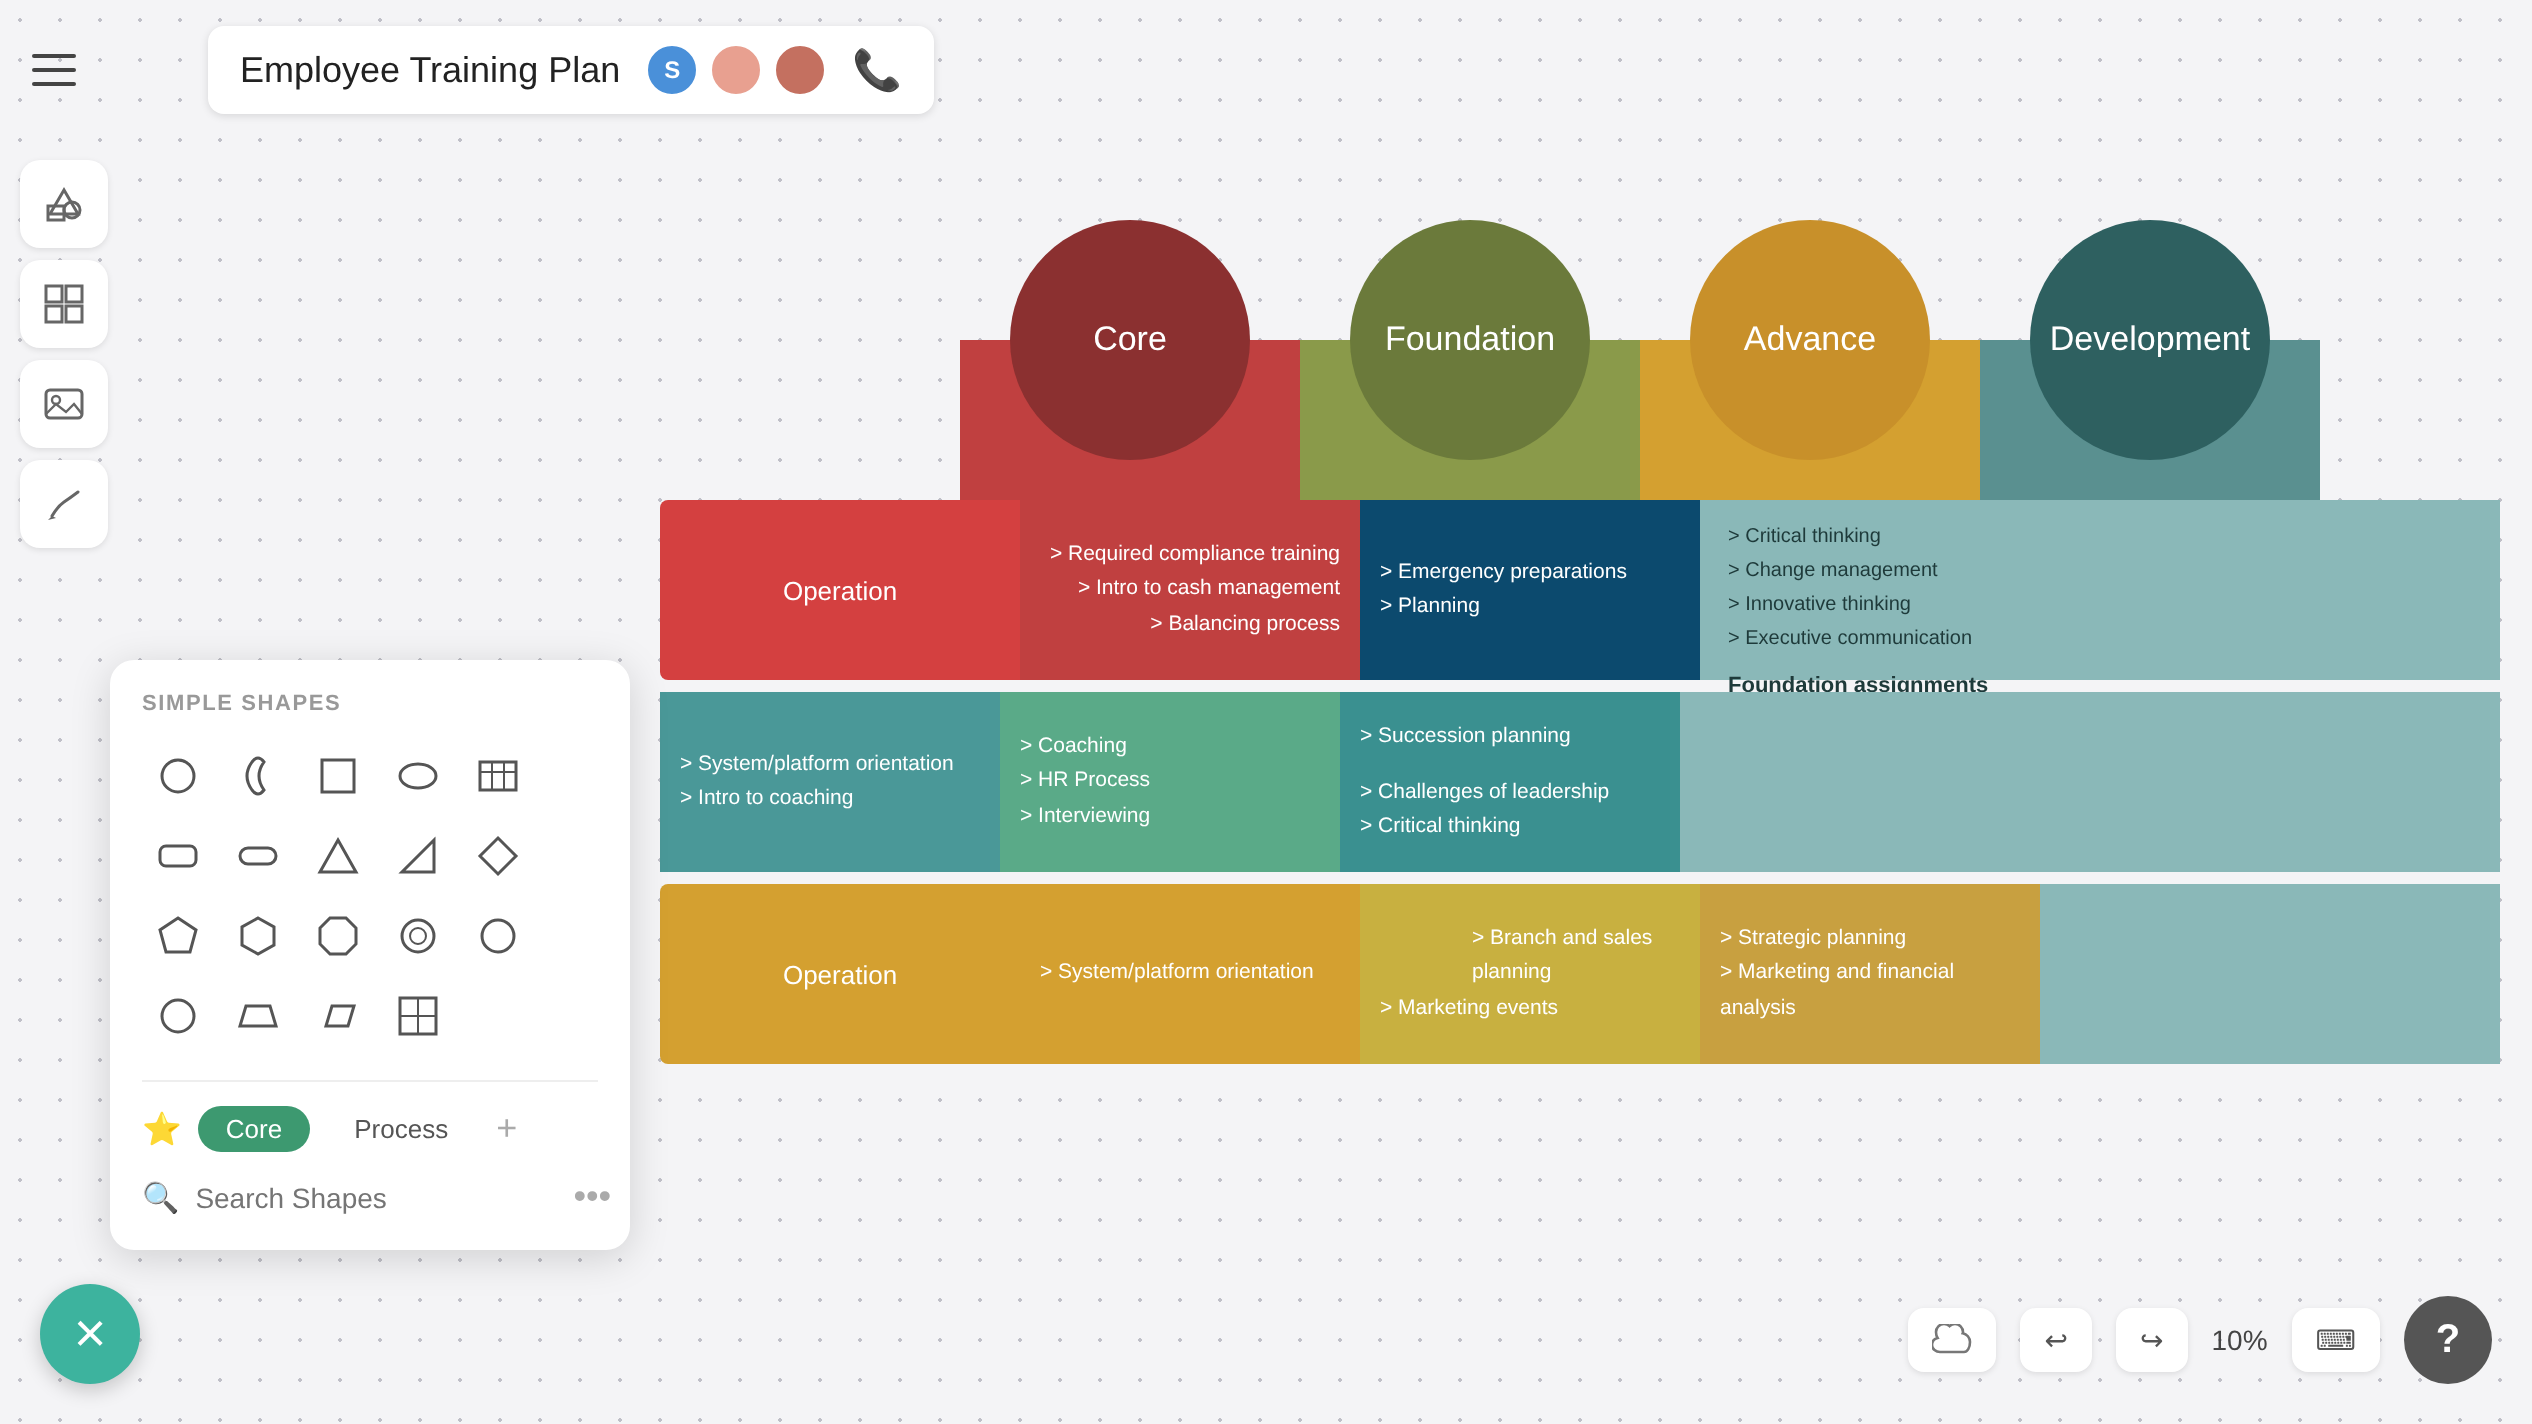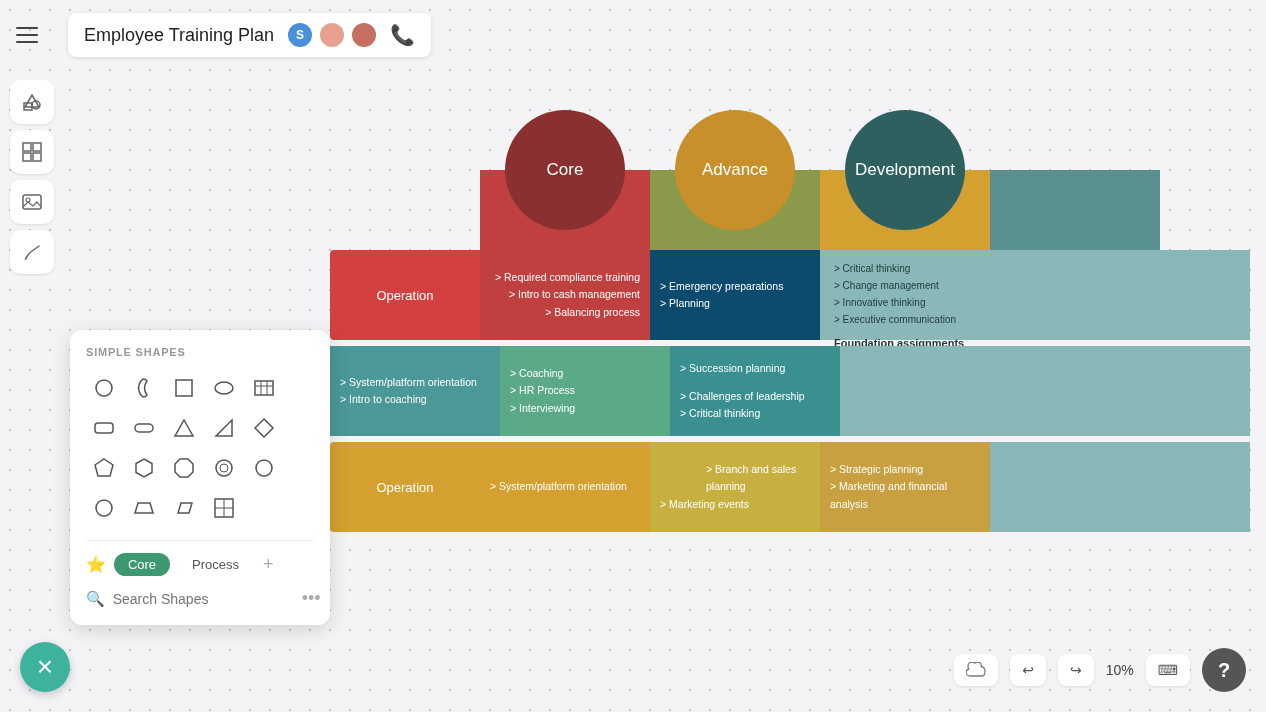--- a/index.html
+++ b/index.html
@@ -44,20 +44,21 @@
     }
 
     .title-box {
       background: white;
       border-radius: 8px;
       padding: 8px 16px;
       display: flex;
       align-items: center;
       gap: 12px;
       box-shadow: 0 1px 4px rgba(0,0,0,0.12);
+      margin-left: 36px;
     }
     .title-text {
       font-size: 18px;
       font-weight: 500;
       color: #222;
     }
     .avatars {
       display: flex; gap: 4px; align-items: center;
     }
     .avatar {
@@ -89,21 +90,21 @@
       display: flex; align-items: center; justify-content: center;
       box-shadow: 0 1px 3px rgba(0,0,0,0.1);
       font-size: 18px;
       color: #666;
     }
 
     
     .shapes-panel {
       position: absolute;
       top: 330px;
-      left: 70px;
+      left: 55px;
       width: 260px;
       background: white;
       border-radius: 12px;
       box-shadow: 0 4px 20px rgba(0,0,0,0.15);
       z-index: 200;
       padding: 16px;
     }
     .shapes-label {
       font-size: 11px;
       font-weight: 600;
@@ -305,21 +306,21 @@
       left: 0;
       width: 100%;
     }
 
     .data-row {
       display: flex;
       height: 90px;
       margin-bottom: 6px;
     }
     .label-cell {
-      width: 150px;
+      width: 180px;
       flex-shrink: 0;
       display: flex; align-items: center; justify-content: center;
       color: white; font-size: 13px; font-weight: 500;
       border-radius: 4px 0 0 4px;
     }
     .data-cell {
       width: 170px;
       flex-shrink: 0;
       padding: 8px 10px;
       display: flex; flex-direction: column; justify-content: center;
@@ -542,20 +543,25 @@
 
 <div class="full-diagram">
 
   <div class="circles-absolute">
     <div class="circle-col">
       <div class="circle circle-core">
         <span>Core</span>
       </div>
     </div>
     <div class="circle-col">
+      <div class="circle circle-foundation">
+        <span>Foundation</span>
+      </div>
+    </div>
+    <div class="circle-col">
       <div class="circle circle-advance">
         <span>Advance</span>
       </div>
     </div>
     <div class="circle-col">
       <div class="circle circle-development">
         <span>Development</span>
       </div>
     </div>
   </div>

